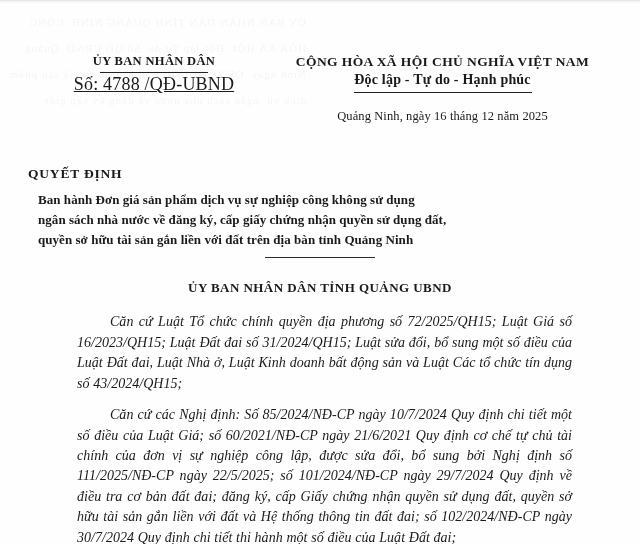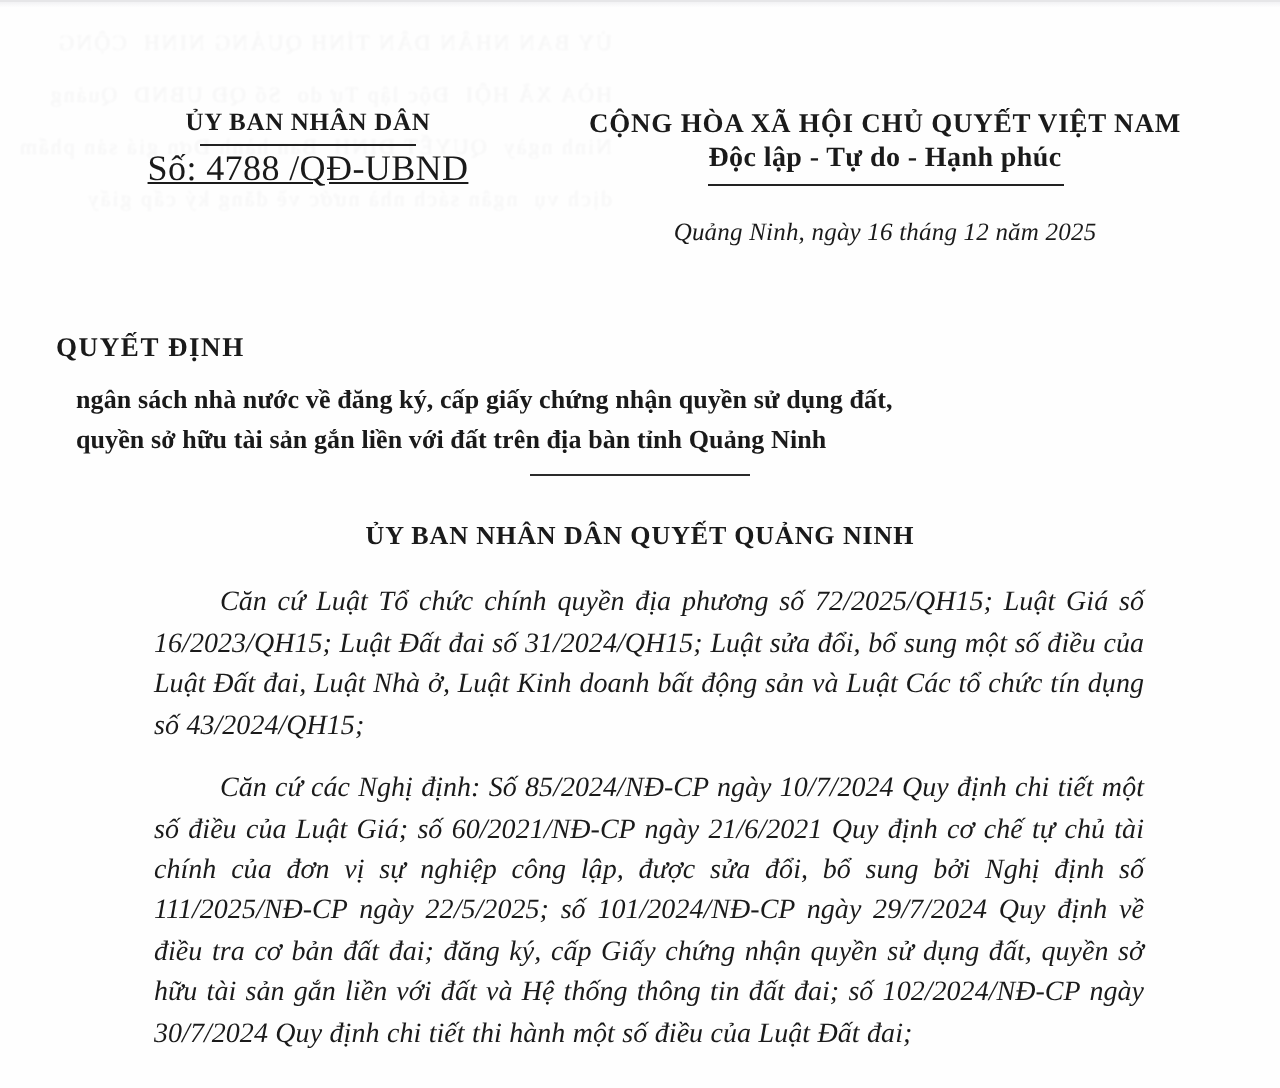--- a/index.html
+++ b/index.html
@@ -113,21 +113,20 @@
     white-space: nowrap;
   }
   .republic-motto {
     font-weight: bold;
     font-size: 14px;
     letter-spacing: 0.2px;
     line-height: 18px;
     white-space: nowrap;
   }
   .place-date {
-    font-style: italic;
     font-size: 12.5px;
     margin-top: 16px;
     letter-spacing: 0.1px;
     white-space: nowrap;
   }
 
   
   .title-block {
     margin-top: 42px;
     text-align: left;
@@ -196,38 +195,39 @@
 
       <div class="hdr-left">
         <div class="org-name">
           <span>ỦY BAN NHÂN DÂN</span><br>
         </div>
         <div class="rule-short"></div>
         <div class="doc-number">Số: 4788 /QĐ-UBND</div>
       </div>
 
       <div class="hdr-right">
-        <div class="republic-name">CỘNG HÒA XÃ HỘI CHỦ QUYẾT VIỆT NAM</div>
+        <div class="republic-name">CỘNG HÒA XÃ HỘI CHỦ NGHĨA VIỆT NAM</div>
         <div class="republic-motto">Độc lập - Tự do - Hạnh phúc</div>
         <div class="rule-rep"></div>
         <div class="place-date">Quảng Ninh, ngày 16 tháng 12 năm 2025</div>
       </div>
 
     </div>
 
     <div class="title-block">
       <div class="decision-word">QUYẾT ĐỊNH</div>
       <div class="decision-subject">
+        <span class="sline">Ban hành Đơn giá sản phẩm dịch vụ sự nghiệp công không sử dụng</span>
         <span class="sline">ngân sách nhà nước về đăng ký, cấp giấy chứng nhận quyền sử dụng đất,</span>
         <span class="sline">quyền sở hữu tài sản gắn liền với đất trên địa bàn tỉnh Quảng Ninh</span>
       </div>
       <div class="rule-title"></div>
     </div>
 
-    <div class="issuer">ỦY BAN NHÂN DÂN QUYẾT QUẢNG NINH</div>
+    <div class="issuer">ỦY BAN NHÂN DÂN TỈNH QUẢNG UBND</div>
 
     <div class="body-text">
       <p class="para">Căn cứ Luật Tổ chức chính quyền địa phương số 72/2025/QH15; Luật Giá số 16/2023/QH15; Luật Đất đai số 31/2024/QH15; Luật sửa đổi, bổ sung một số điều của Luật Đất đai, Luật Nhà ở, Luật Kinh doanh bất động sản và Luật Các tổ chức tín dụng số 43/2024/QH15;</p>
       <p class="para">Căn cứ các Nghị định: Số 85/2024/NĐ-CP ngày 10/7/2024 Quy định chi tiết một số điều của Luật Giá; số 60/2021/NĐ-CP ngày 21/6/2021 Quy định cơ chế tự chủ tài chính của đơn vị sự nghiệp công lập, được sửa đổi, bổ sung bởi Nghị định số 111/2025/NĐ-CP ngày 22/5/2025; số 101/2024/NĐ-CP ngày 29/7/2024 Quy định về điều tra cơ bản đất đai; đăng ký, cấp Giấy chứng nhận quyền sử dụng đất, quyền sở hữu tài sản gắn liền với đất và Hệ thống thông tin đất đai; số 102/2024/NĐ-CP ngày 30/7/2024 Quy định chi tiết thi hành một số điều của Luật Đất đai;</p>
     </div>
 
   </div>
 </div>
 
 </body></html>

